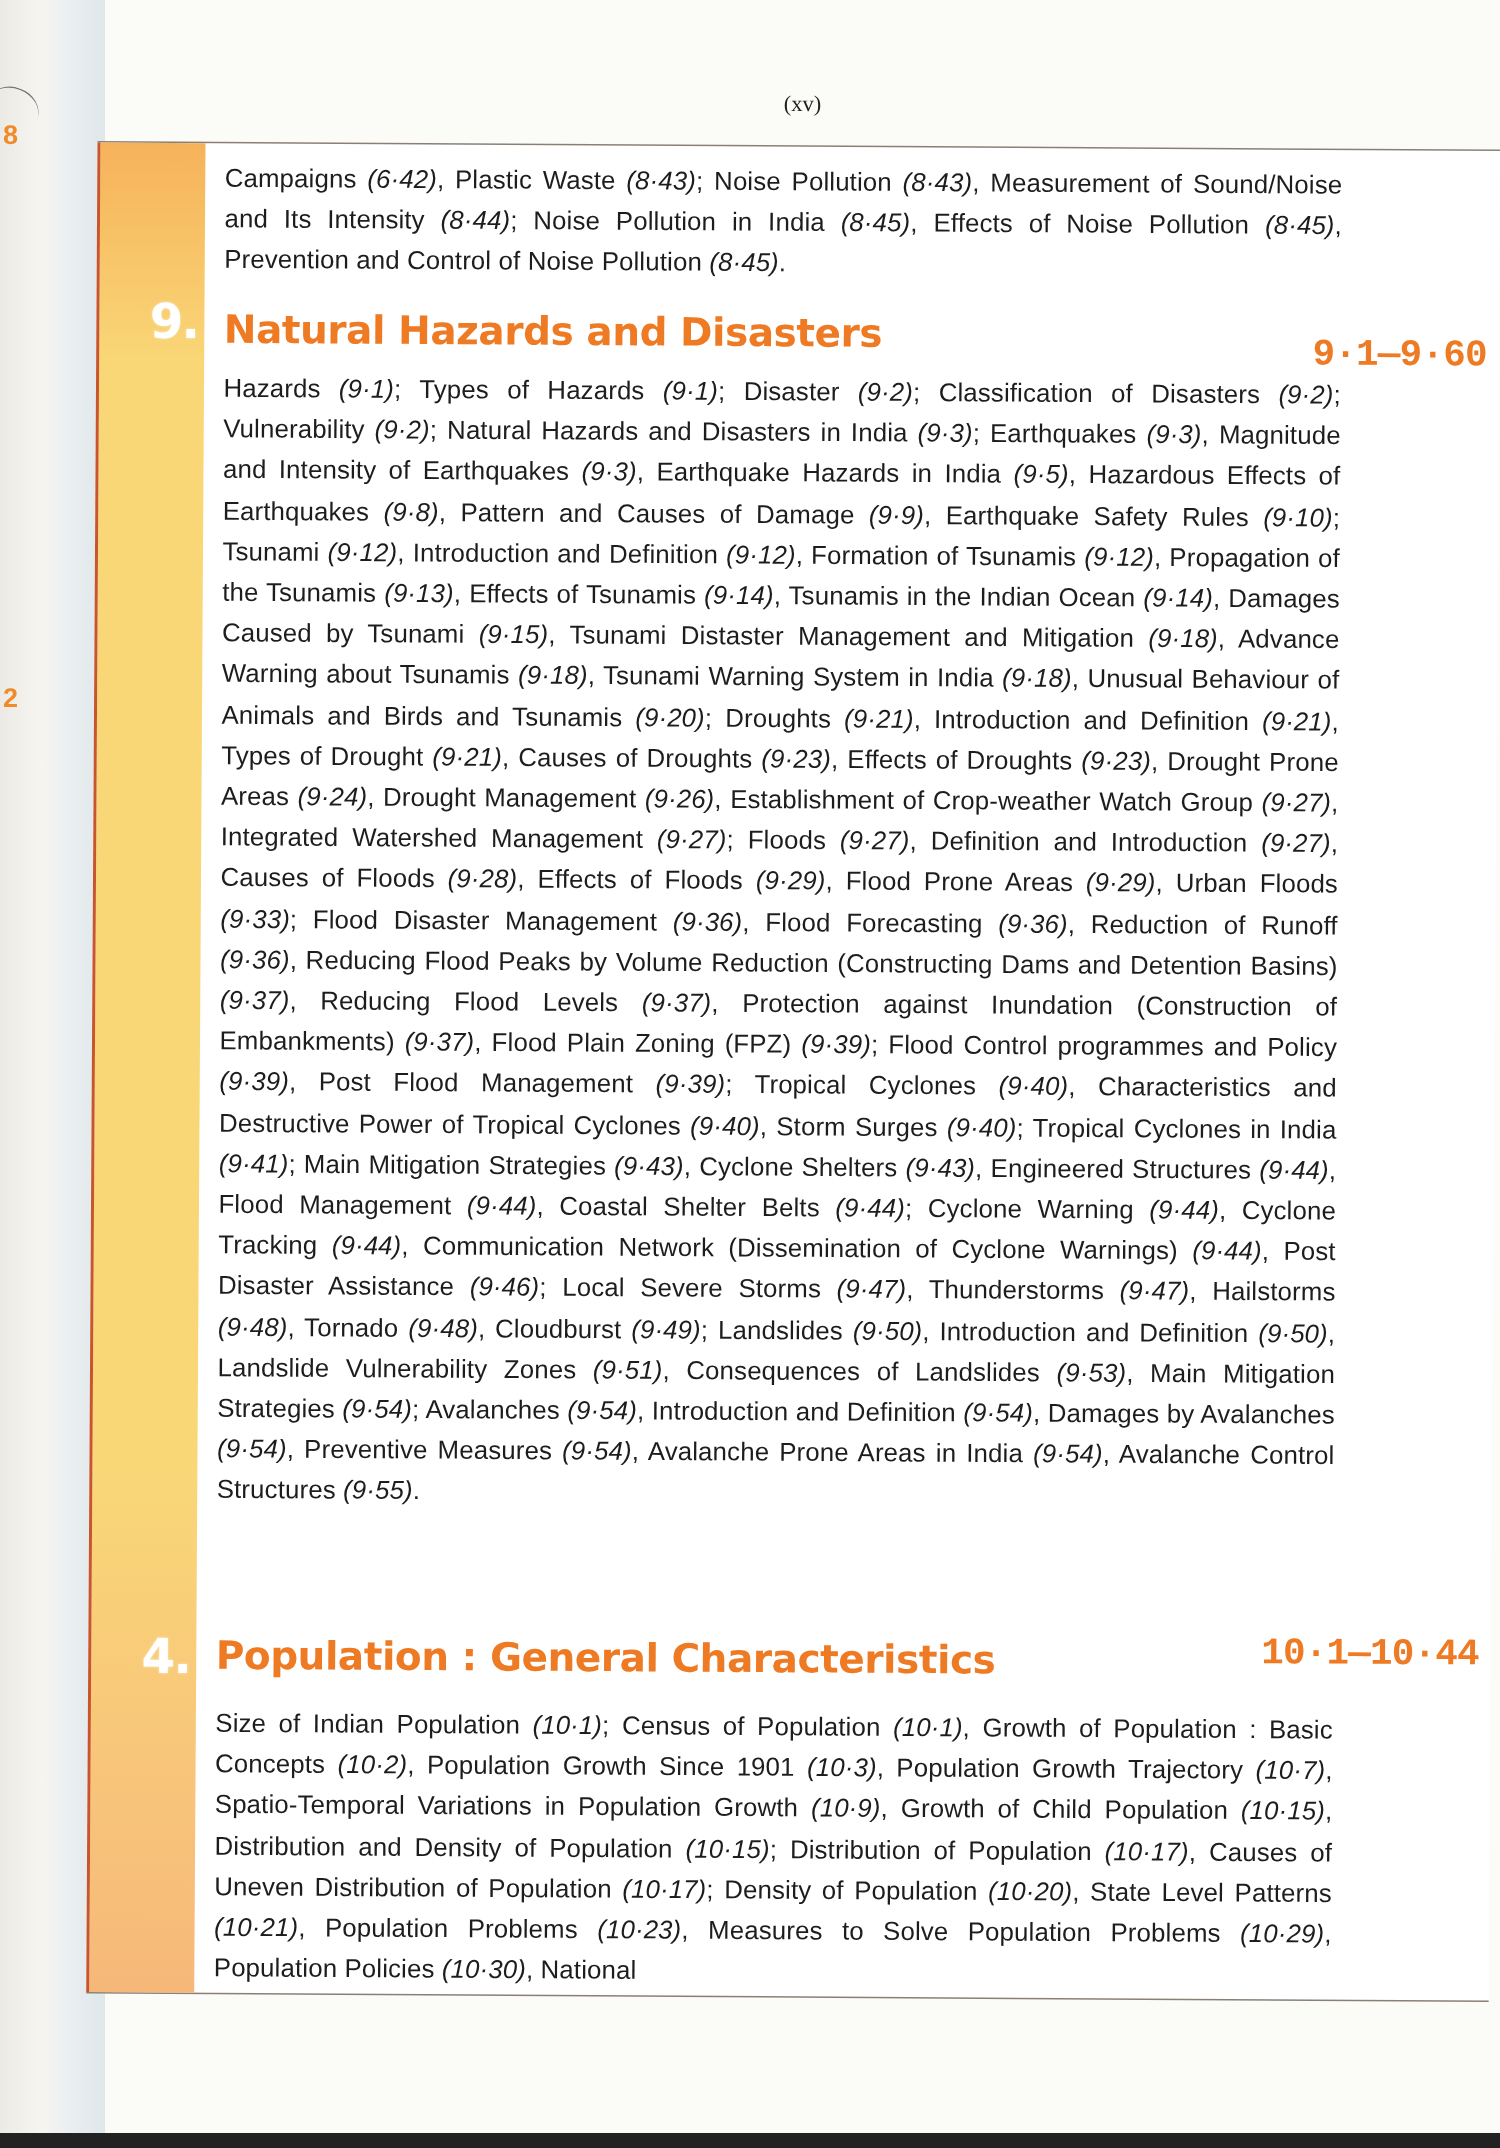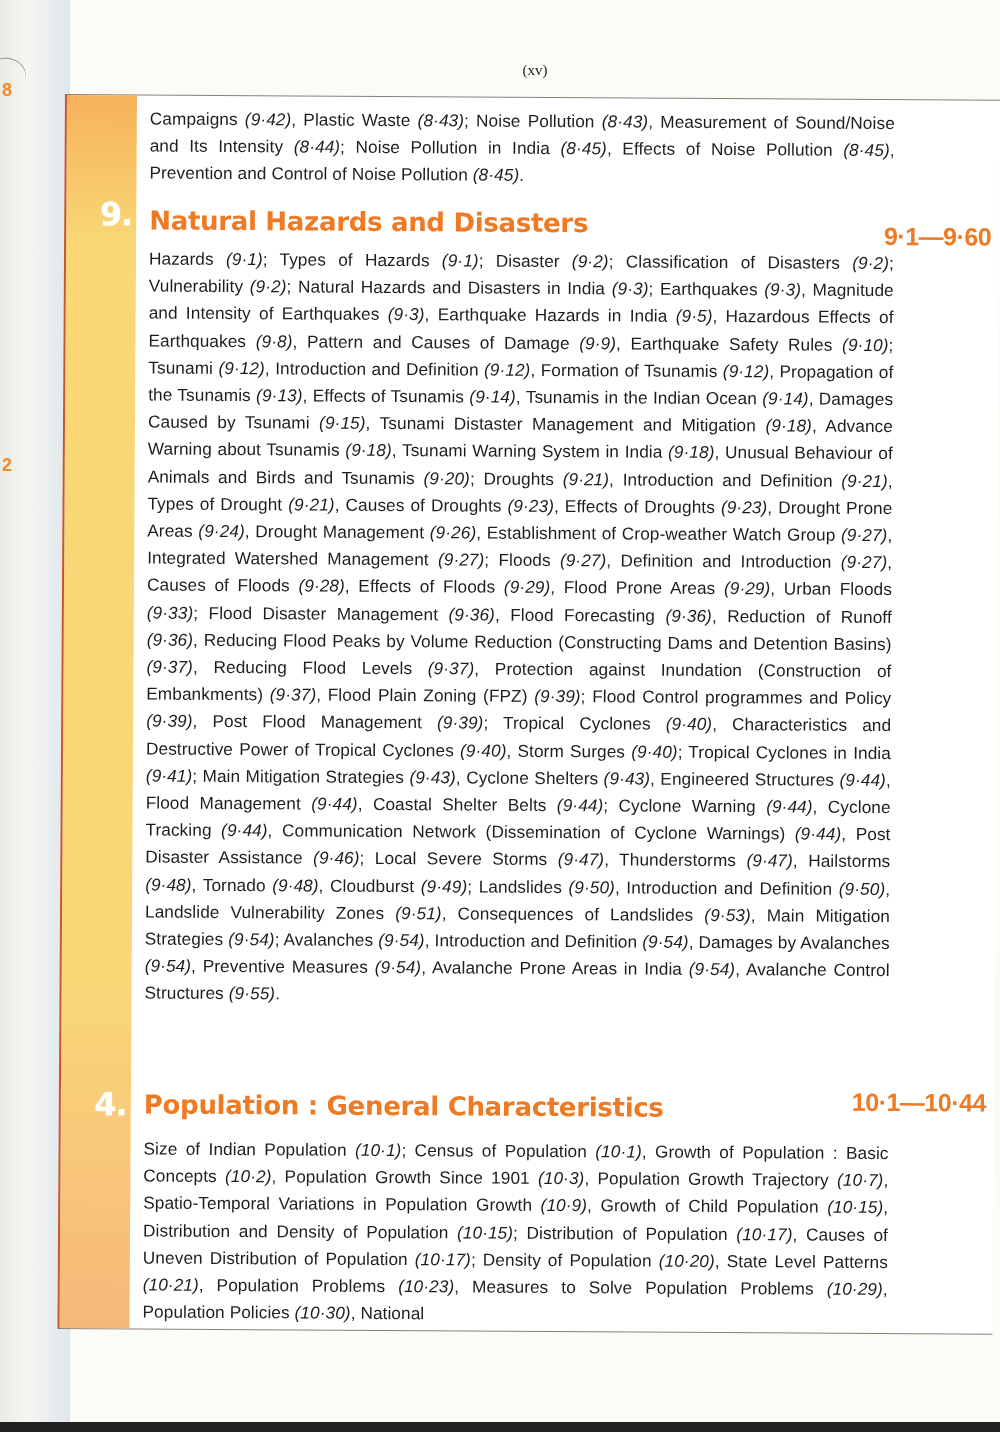--- a/index.html
+++ b/index.html
@@ -51,42 +51,42 @@
     }
     .entry-text i { font-style: italic; }
     .chapter-title {
       position: absolute; left: 85px;
       color: #ee7a24; font-weight: bold; font-size: 26px;
       font-family: "DejaVu Sans", sans-serif; letter-spacing: -0.3px;
     }
     .chapter-pages {
       position: absolute; right: 8px;
       color: #ee7a24; font-weight: bold; font-size: 25px;
-      font-family: Liberation Sans, sans-serif; letter-spacing: -0.5px;
+      font-family: Liberation Mono, monospace; letter-spacing: -0.5px;
     }
     .bottom-shadow {
       position: absolute; left: 0; bottom: 0; width: 1000px; height: 10px;
       background: #222;
     }
   </style>
 </head>
 <body>
 
 <div class="gutter">
   <div class="gutter-curve"></div>
   <div class="gutter-mark" style="top:80px">8</div>
   <div class="gutter-mark" style="top:455px">2</div>
 </div>
 
 <div class="page-number">(xv)</div>
 
 <div class="toc-box">
   <div class="toc-strip"></div>
 
-  <div class="entry-text" style="top:10px">Campaigns <i>(9·42)</i>, Plastic Waste <i>(8·43)</i>; Noise Pollution <i>(8·43)</i>, Measurement of Sound/Noise and Its Intensity <i>(8·44)</i>; Noise Pollution in India <i>(8·45)</i>, Effects of Noise Pollution <i>(8·45)</i>, Prevention and Control of Noise Pollution <i>(8·45)</i>.</div>
+  <div class="entry-text" style="top:10px">Campaigns <i>(6·42)</i>, Plastic Waste <i>(8·43)</i>; Noise Pollution <i>(8·43)</i>, Measurement of Sound/Noise and Its Intensity <i>(8·44)</i>; Noise Pollution in India <i>(8·45)</i>, Effects of Noise Pollution <i>(8·45)</i>, Prevention and Control of Noise Pollution <i>(8·45)</i>.</div>
 
   <div class="chapter-num" style="top:100px">9.</div>
   <div class="chapter-title" style="top:110px">Natural Hazards and Disasters</div>
   <div class="chapter-pages" style="top:122px">9·1—9·60</div>
   <div class="entry-text" style="top:150px">Hazards <i>(9·1)</i>; Types of Hazards <i>(9·1)</i>; Disaster <i>(9·2)</i>; Classification of Disasters <i>(9·2)</i>; Vulnerability <i>(9·2)</i>; Natural Hazards and Disasters in India <i>(9·3)</i>; Earthquakes <i>(9·3)</i>, Magnitude and Intensity of Earthquakes <i>(9·3)</i>, Earthquake Hazards in India <i>(9·5)</i>, Hazardous Effects of Earthquakes <i>(9·8)</i>, Pattern and Causes of Damage <i>(9·9)</i>, Earthquake Safety Rules <i>(9·10)</i>; Tsunami <i>(9·12)</i>, Introduction and Definition <i>(9·12)</i>, Formation of Tsunamis <i>(9·12)</i>, Propagation of the Tsunamis <i>(9·13)</i>, Effects of Tsunamis <i>(9·14)</i>, Tsunamis in the Indian Ocean <i>(9·14)</i>, Damages Caused by Tsunami <i>(9·15)</i>, Tsunami Distaster Management and Mitigation <i>(9·18)</i>, Advance Warning about Tsunamis <i>(9·18)</i>, Tsunami Warning System in India <i>(9·18)</i>, Unusual Behaviour of Animals and Birds and Tsunamis <i>(9·20)</i>; Droughts <i>(9·21)</i>, Introduction and Definition <i>(9·21)</i>, Types of Drought <i>(9·21)</i>, Causes of Droughts <i>(9·23)</i>, Effects of Droughts <i>(9·23)</i>, Drought Prone Areas <i>(9·24)</i>, Drought  Management <i>(9·26)</i>,  Establishment of Crop-weather Watch Group <i>(9·27)</i>,  Integrated Watershed Management <i>(9·27)</i>; Floods <i>(9·27)</i>, Definition and Introduction <i>(9·27)</i>, Causes of Floods <i>(9·28)</i>, Effects of Floods <i>(9·29)</i>, Flood Prone Areas <i>(9·29)</i>, Urban Floods <i>(9·33)</i>; Flood Disaster Management <i>(9·36)</i>, Flood Forecasting <i>(9·36)</i>, Reduction of Runoff <i>(9·36)</i>, Reducing Flood Peaks by Volume Reduction (Constructing Dams and Detention Basins) <i>(9·37)</i>, Reducing Flood Levels <i>(9·37)</i>, Protection against Inundation (Construction of Embankments) <i>(9·37)</i>, Flood Plain Zoning (FPZ) <i>(9·39)</i>; Flood Control programmes and Policy <i>(9·39)</i>, Post Flood Management <i>(9·39)</i>; Tropical Cyclones <i>(9·40)</i>, Characteristics and Destructive Power of Tropical Cyclones <i>(9·40)</i>, Storm Surges <i>(9·40)</i>; Tropical Cyclones in India <i>(9·41)</i>; Main Mitigation Strategies <i>(9·43)</i>, Cyclone Shelters <i>(9·43)</i>, Engineered Structures <i>(9·44)</i>, Flood Management <i>(9·44)</i>, Coastal Shelter Belts <i>(9·44)</i>; Cyclone Warning <i>(9·44)</i>, Cyclone Tracking <i>(9·44)</i>, Communication Network (Dissemination of Cyclone Warnings) <i>(9·44)</i>, Post Disaster Assistance <i>(9·46)</i>; Local Severe Storms <i>(9·47)</i>, Thunderstorms <i>(9·47)</i>, Hailstorms <i>(9·48)</i>, Tornado <i>(9·48)</i>, Cloudburst <i>(9·49)</i>; Landslides <i>(9·50)</i>, Introduction and Definition <i>(9·50)</i>, Landslide Vulnerability Zones <i>(9·51)</i>, Consequences of Landslides <i>(9·53)</i>, Main Mitigation Strategies <i>(9·54)</i>; Avalanches <i>(9·54)</i>, Introduction and Definition <i>(9·54)</i>, Damages by Avalanches <i>(9·54)</i>, Preventive Measures <i>(9·54)</i>, Avalanche Prone Areas in India <i>(9·54)</i>, Avalanche Control Structures <i>(9·55)</i>.</div>
 
   <div class="chapter-num" style="top:990px">4.</div>
   <div class="chapter-title" style="top:994px">Population : General Characteristics</div>
   <div class="chapter-pages" style="top:988px">10·1—10·44</div>
   <div class="entry-text" style="top:1040px">Size of Indian Population <i>(10·1)</i>; Census of Population <i>(10·1)</i>, Growth of Population : Basic Concepts <i>(10·2)</i>, Population Growth Since 1901 <i>(10·3)</i>, Population Growth Trajectory <i>(10·7)</i>, Spatio-Temporal Variations in Population Growth <i>(10·9)</i>, Growth of Child Population <i>(10·15)</i>, Distribution and Density of Population <i>(10·15)</i>; Distribution of Population <i>(10·17)</i>, Causes of Uneven Distribution of Population <i>(10·17)</i>; Density of Population <i>(10·20)</i>, State Level Patterns <i>(10·21)</i>, Population Problems <i>(10·23)</i>, Measures to Solve Population Problems <i>(10·29)</i>, Population Policies <i>(10·30)</i>, National</div>

